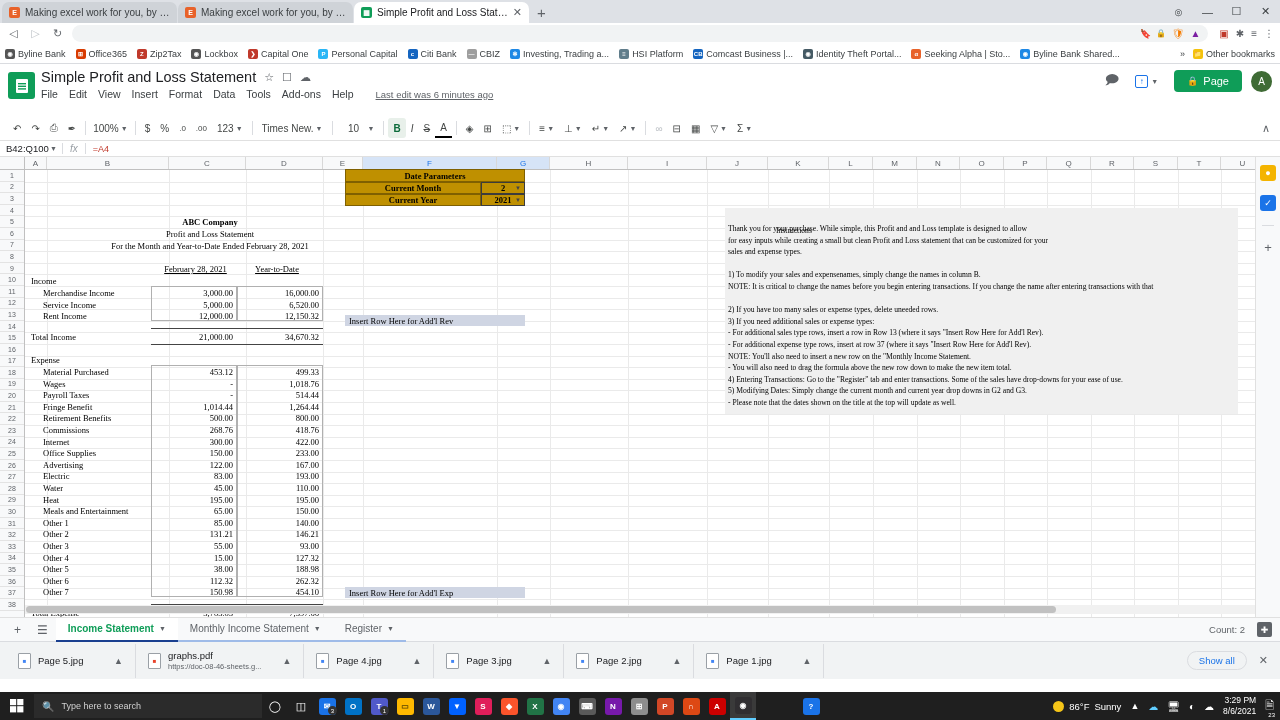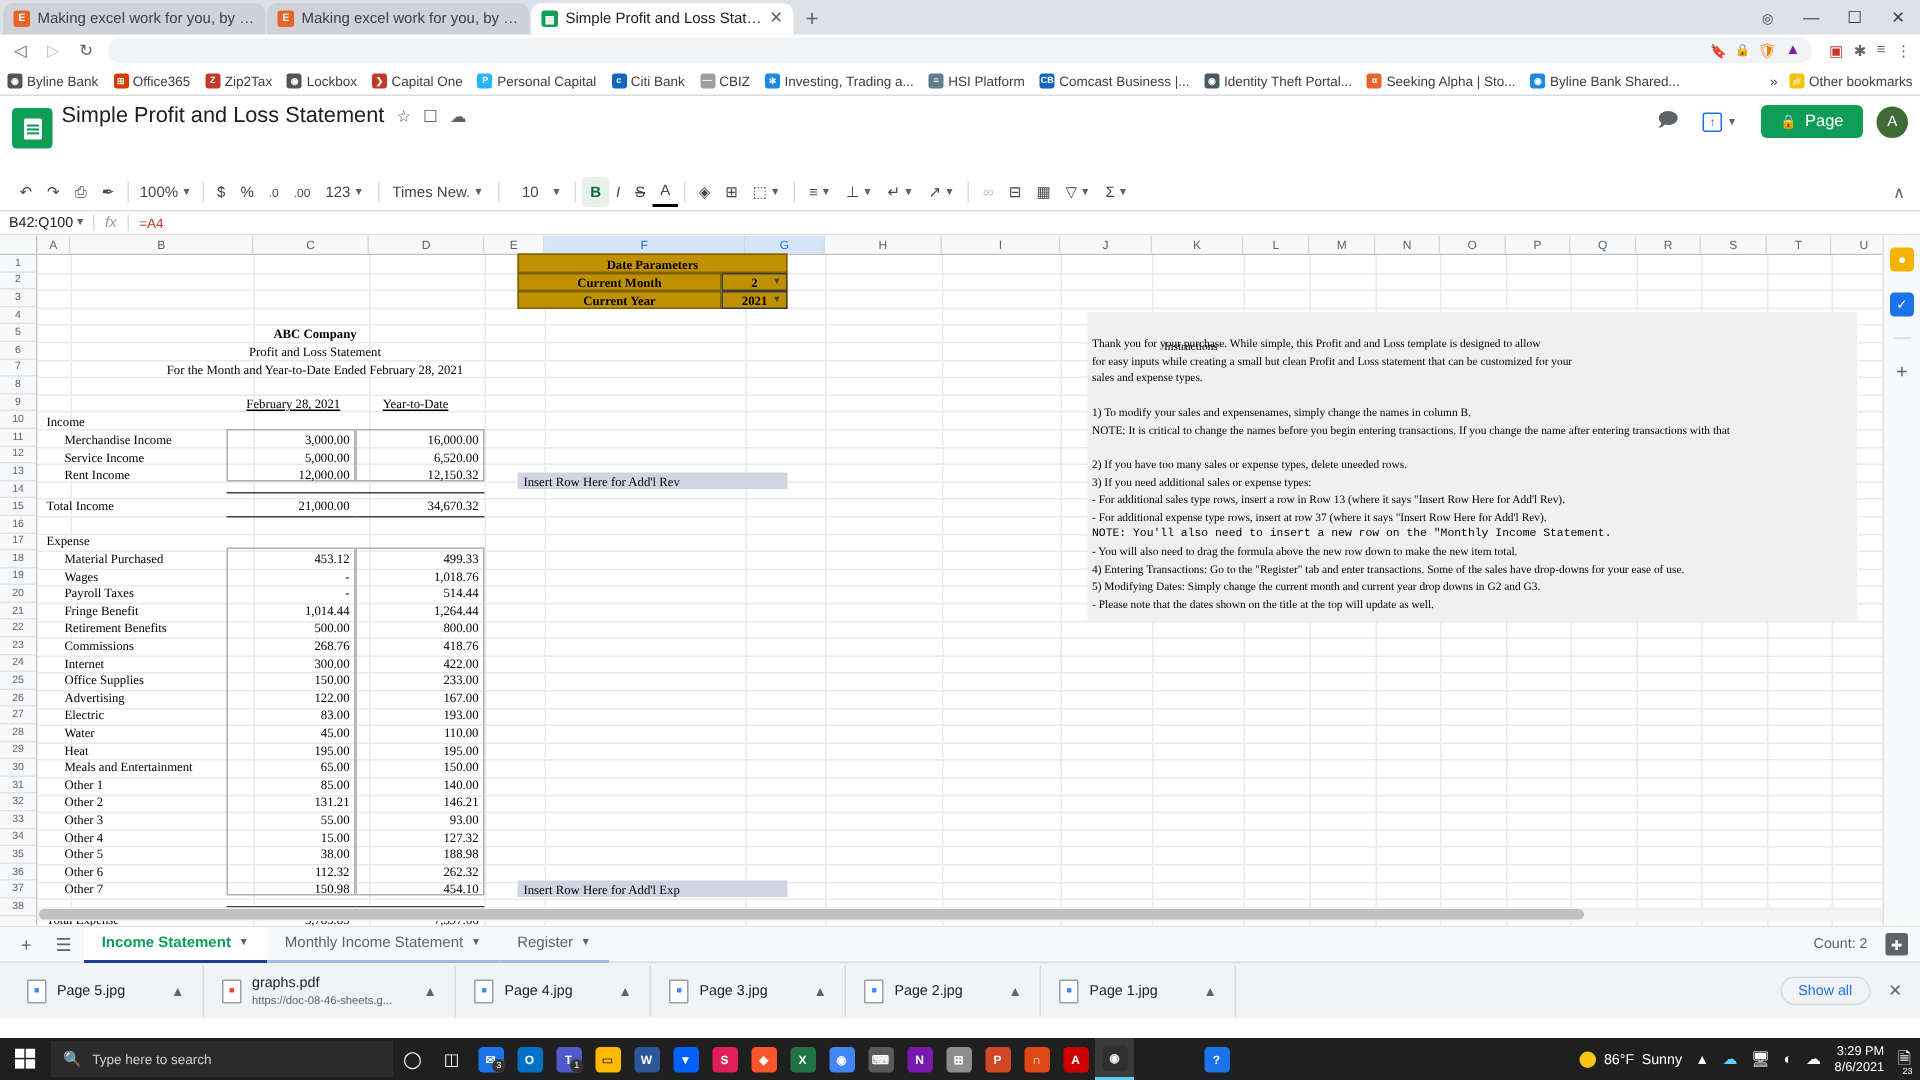--- a/index.html
+++ b/index.html
@@ -417,20 +417,32 @@
           <rect x="4" y="7.6" width="8" height="1.4" fill="#0f9d58"></rect>
           <rect x="4" y="10.2" width="8" height="1.4" fill="#0f9d58"></rect>
         </svg>
     </div>
     <div class="sh-titlewrap">
       <div class="sh-title-line">
         <span class="sh-title">Simple Profit and Loss Statement</span>
         <span class="sh-ico">☆</span>
         <span class="sh-ico">☐</span>
         <span class="sh-ico">☁</span>
+      </div>
+      <div class="sh-menu">
+        <span>File</span>
+        <span>Edit</span>
+        <span>View</span>
+        <span>Insert</span>
+        <span>Format</span>
+        <span>Data</span>
+        <span>Tools</span>
+        <span>Add-ons</span>
+        <span>Help</span>
+        <span class="sh-lastedit">Last edit was 6 minutes ago</span>
       </div>
     </div>
   </div>
   <div class="sh-right">
     <span class="chat-ico">🗩</span>
     <span class="present-btn">
       <span class="present-sq">↑</span>
       <span class="caret">▼</span>
     </span>
     <span class="share-btn">
@@ -782,21 +794,21 @@
           <div class="instr" style="left: 703px; top: 55px; padding-left: 48px;">Instructions</div>
           <div class="instr" style="left: 703px; top: 53px;">Thank you for your purchase.  While simple, this Profit and and Loss template is designed to allow</div>
           <div class="instr" style="left: 703px; top: 64.6px;">for easy inputs while creating a small but clean Profit and Loss statement that can be customized for your</div>
           <div class="instr" style="left: 703px; top: 76.2px;">sales and expense types.</div>
           <div class="instr" style="left: 703px; top: 99.4px;">1) To modify your sales and expensenames, simply change the names in column B.</div>
           <div class="instr" style="left: 703px; top: 111px;">NOTE:  It is critical to change the names before you begin entering transactions.  If you change the name after entering transactions with that</div>
           <div class="instr" style="left: 703px; top: 134.2px;">2) If you have too many sales or expense types, delete uneeded rows.</div>
           <div class="instr" style="left: 703px; top: 145.8px;">3) If you need additional sales or expense types:</div>
           <div class="instr" style="left: 703px; top: 157.4px;">     - For additional sales type rows, insert a row in Row 13 (where it says "Insert Row Here for Add'l Rev).</div>
           <div class="instr" style="left: 703px; top: 169px;">     - For additional expense type rows, insert at row 37 (where it says "Insert Row Here for Add'l Rev).</div>
-          <div class="instr" style="left: 703px; top: 180.6px; font-family: Liberation Mono, monospace;">NOTE:  You'll also need to insert a new row on the "Monthly Income Statement.</div>
+          <div class="instr" style="left: 703px; top: 180.6px;">NOTE:  You'll also need to insert a new row on the "Monthly Income Statement.</div>
           <div class="instr" style="left: 703px; top: 192.2px;">- You will also need to drag the formula above the new row down to make the new item total.</div>
           <div class="instr" style="left: 703px; top: 203.8px;">4) Entering Transactions:  Go to the "Register" tab and enter transactions.  Some of the sales have drop-downs for your ease of use.</div>
           <div class="instr" style="left: 703px; top: 215.4px;">5) Modifying Dates:  Simply change the current month and current year drop downs in G2 and G3.</div>
           <div class="instr" style="left: 703px; top: 227px;">     - Please note that the dates shown on the title at the top will update as well.</div>
         </div>
     </div>
   </div>
 
   <div class="vscroll">
       <div class="vthumb"></div>

